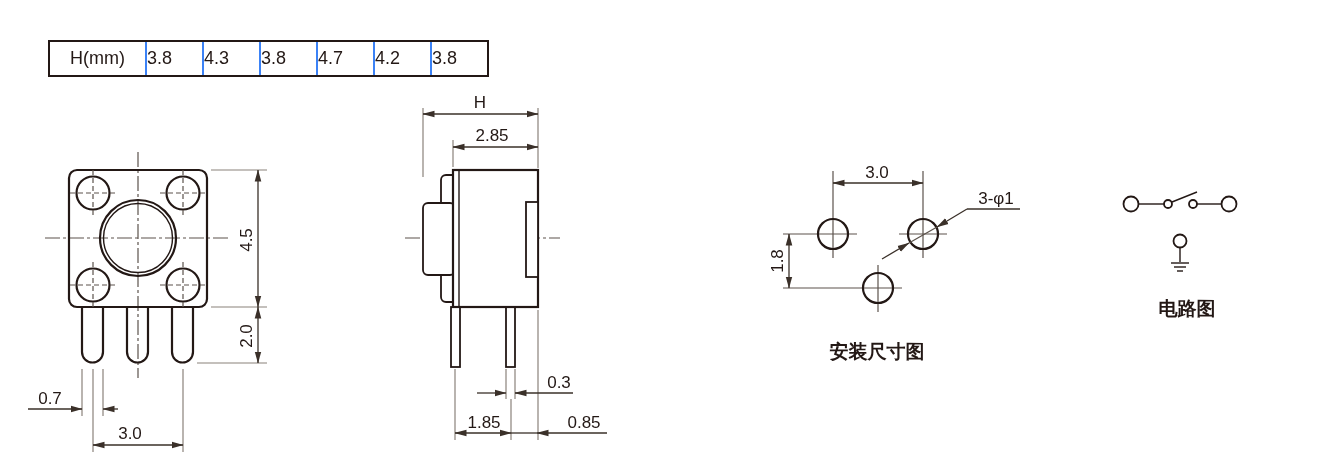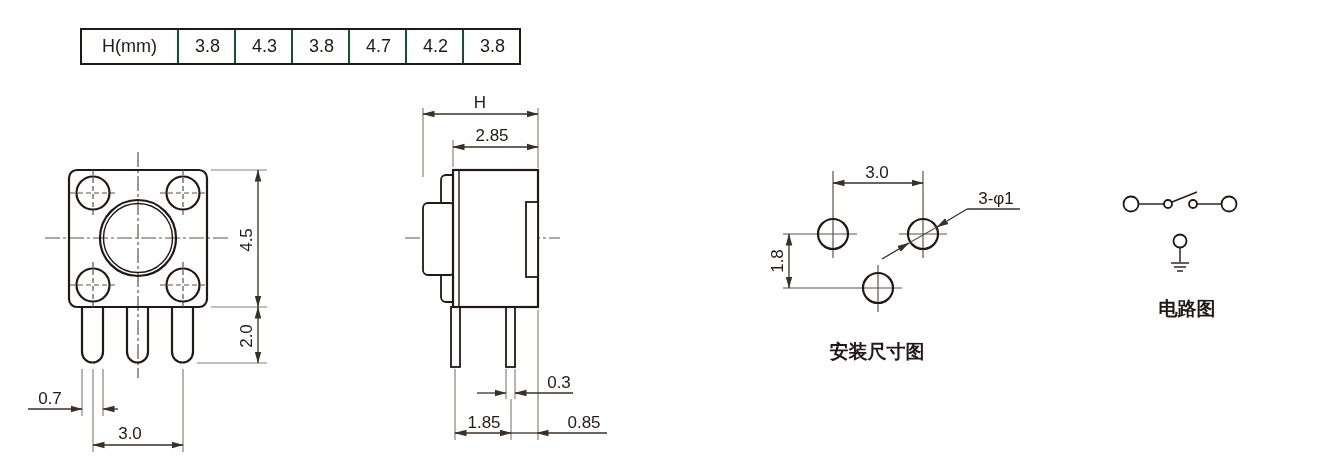--- a/index.html
+++ b/index.html
@@ -1,21 +1,21 @@
 <!DOCTYPE html>
 <html><head>
 <meta charset="utf-8">
 <style>
   html,body{margin:0;padding:0;background:#ffffff;}
   #canvas{position:relative;width:1318px;height:465px;background:#ffffff;overflow:hidden;
           font-family:"Liberation Sans", sans-serif;color:#231815;}
   
-  #spec-table{position:absolute;left:48px;top:28px;display:flex;border:2px solid #231815;height:37px;box-sizing:border-box;margin-left:32px;}
-  #spec-table .cell{box-sizing:border-box;height:33px;line-height:33px;font-size:18px;border-left:2px solid #14532d;
-                    padding-left:16px;white-space:nowrap;}
+  #spec-table{position:absolute;left:48px;top:40px;display:flex;border:2px solid #231815;height:37px;box-sizing:border-box;}
+  #spec-table .cell{box-sizing:border-box;height:33px;line-height:33px;font-size:18px;border-left:2px solid #3b82f6;
+                    padding-left:0;white-space:nowrap;}
   #spec-table .cell.first{border-left:none;width:95px;text-align:center;padding-left:0;}
   #spec-table .cell.val{width:57px;}
   
   svg{position:absolute;left:0;top:0;}
   .obj{stroke:#231815;stroke-width:2.2;fill:none;}
   .objf{stroke:#231815;stroke-width:2.2;fill:#ffffff;}
   .objt{stroke:#231815;stroke-width:1.8;fill:#ffffff;}
   .thin{stroke:#231815;stroke-width:1.4;fill:none;}
   .dim{stroke:#3a3029;stroke-width:1.3;fill:none;}
   .ext{stroke:#8a827b;stroke-width:1.2;fill:none;}

